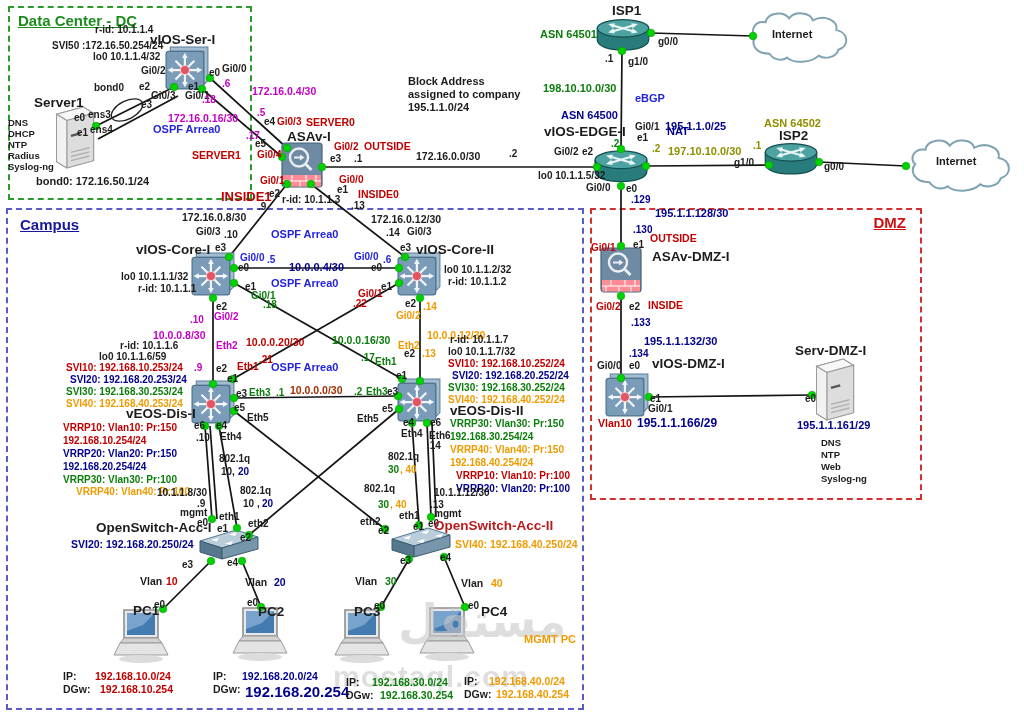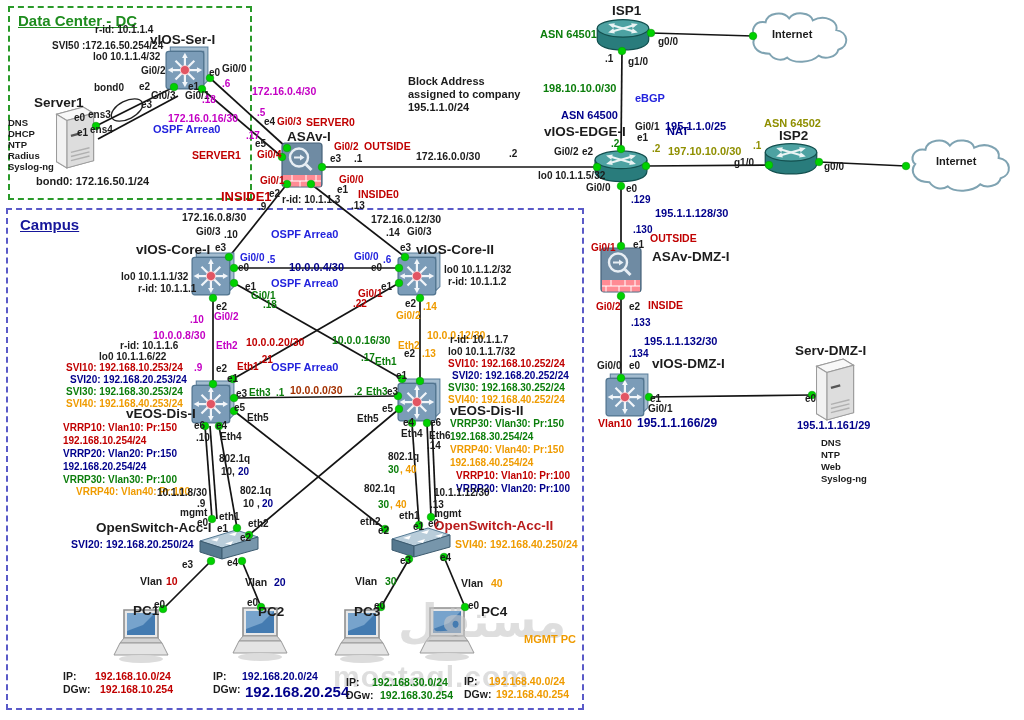--- a/index.html
+++ b/index.html
@@ -24,20 +24,23 @@
 </style>
 </head>
 <body>
 
 <div id="stage">
   <div class="region" id="region-dc">
     <span class="rtitle" id="rt-dc">Data Center - DC</span>
   </div>
   <div class="region" id="region-campus">
     <span class="rtitle" id="rt-campus">Campus</span>
+  </div>
+  <div class="region" id="region-dmz">
+    <span class="rtitle" id="rt-dmz">DMZ</span>
   </div>
   <svg id="wires">
       <line x1="96" y1="126" x2="174" y2="87" stroke="#141414" stroke-width="1.7"></line>
       <line x1="98" y1="139" x2="178" y2="96" stroke="#141414" stroke-width="1.7"></line>
       <line x1="210" y1="78" x2="287" y2="148" stroke="#141414" stroke-width="1.7"></line>
       <line x1="202" y1="89" x2="282" y2="157" stroke="#141414" stroke-width="1.7"></line>
       <line x1="322" y1="167" x2="597" y2="167" stroke="#141414" stroke-width="1.7"></line>
       <line x1="287" y1="184" x2="229" y2="257" stroke="#141414" stroke-width="1.7"></line>
       <line x1="311" y1="184" x2="405" y2="257" stroke="#141414" stroke-width="1.7"></line>
       <line x1="651" y1="33" x2="753" y2="36" stroke="#141414" stroke-width="1.7"></line>
@@ -610,21 +613,21 @@
     <span class="lbl" style="left: 194px; top: 421px; color: rgb(28, 28, 28);">e6</span>
     <span class="lbl" style="left: 216px; top: 421px; color: rgb(28, 28, 28);">e4</span>
     <span class="lbl" style="left: 196px; top: 433px; color: rgb(28, 28, 28);">.10</span>
     <span class="lbl" style="left: 220px; top: 432px; color: rgb(28, 28, 28);">Eth4</span>
     <span class="lbl" style="left: 403px; top: 418px; color: rgb(28, 28, 28);">e4</span>
     <span class="lbl" style="left: 430px; top: 418px; color: rgb(28, 28, 28);">e6</span>
     <span class="lbl" style="left: 401px; top: 429px; color: rgb(28, 28, 28);">Eth4</span>
     <span class="lbl" style="left: 429px; top: 431px; color: rgb(28, 28, 28);">Eth6</span>
     <span class="lbl" style="left: 427px; top: 441px; color: rgb(28, 28, 28);">.14</span>
     <span class="lbl" style="left: 120px; top: 341px; color: rgb(28, 28, 28);">r-id: 10.1.1.6</span>
-    <span class="lbl" style="left: 99px; top: 352px; color: rgb(28, 28, 28);">lo0 10.1.1.6/22</span>
+    <span class="lbl" style="left: 99px; top: 352px; color: rgb(28, 28, 28);">lo0 10.1.1.6/59</span>
     <span class="lbl" style="left: 66px; top: 363px; color: rgb(192, 0, 0);">SVI10: 192.168.10.253/24</span>
     <span class="lbl" style="left: 70px; top: 375px; color: rgb(0, 0, 139);">SVI20: 192.168.20.253/24</span>
     <span class="lbl" style="left: 66px; top: 387px; color: rgb(11, 125, 11);">SVI30: 192.168.30.253/24</span>
     <span class="lbl" style="left: 66px; top: 399px; color: rgb(239, 155, 0);">SVI40: 192.168.40.253/24</span>
     <span class="lbl" style="left: 126px; top: 407px; color: rgb(28, 28, 28); font-size: 13.5px;">vEOS-Dis-I</span>
     <span class="lbl" style="left: 63px; top: 423px; color: rgb(192, 0, 0);">VRRP10: Vlan10: Pr:150</span>
     <span class="lbl" style="left: 63px; top: 436px; color: rgb(192, 0, 0);">192.168.10.254/24</span>
     <span class="lbl" style="left: 63px; top: 449px; color: rgb(0, 0, 139);">VRRP20: Vlan20: Pr:150</span>
     <span class="lbl" style="left: 63px; top: 462px; color: rgb(0, 0, 139);">192.168.20.254/24</span>
     <span class="lbl" style="left: 63px; top: 475px; color: rgb(11, 125, 11);">VRRP30: Vlan30: Pr:100</span>

